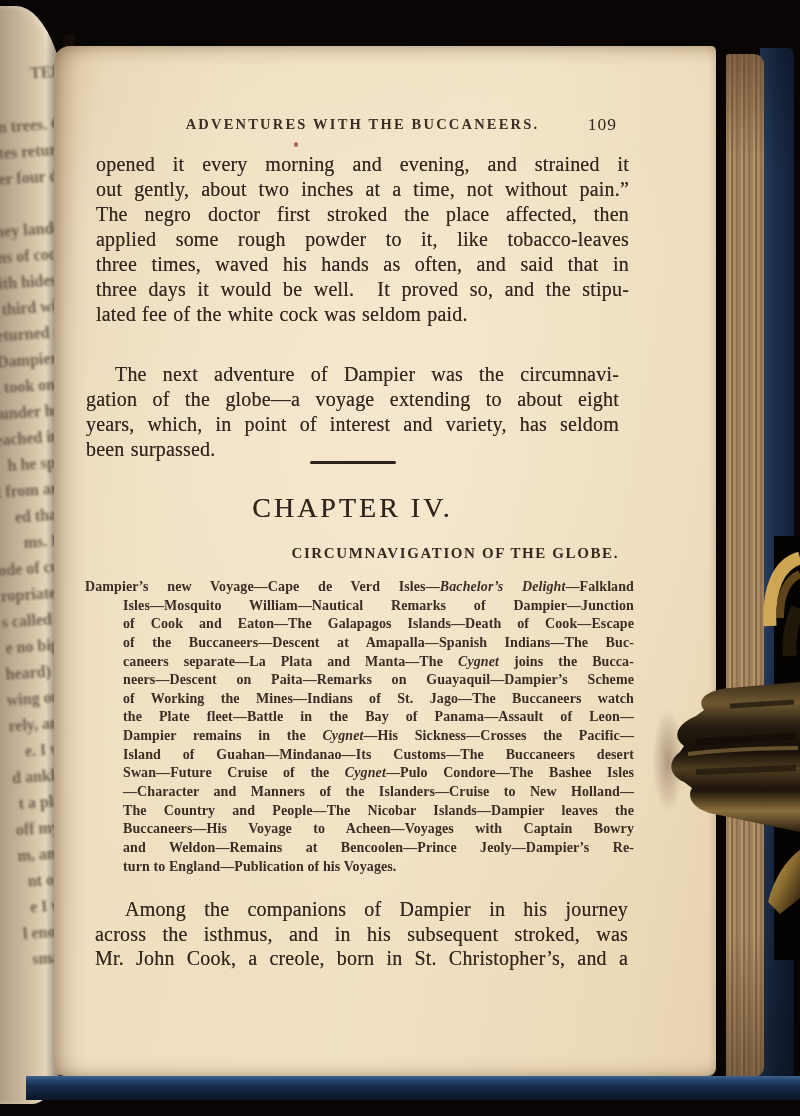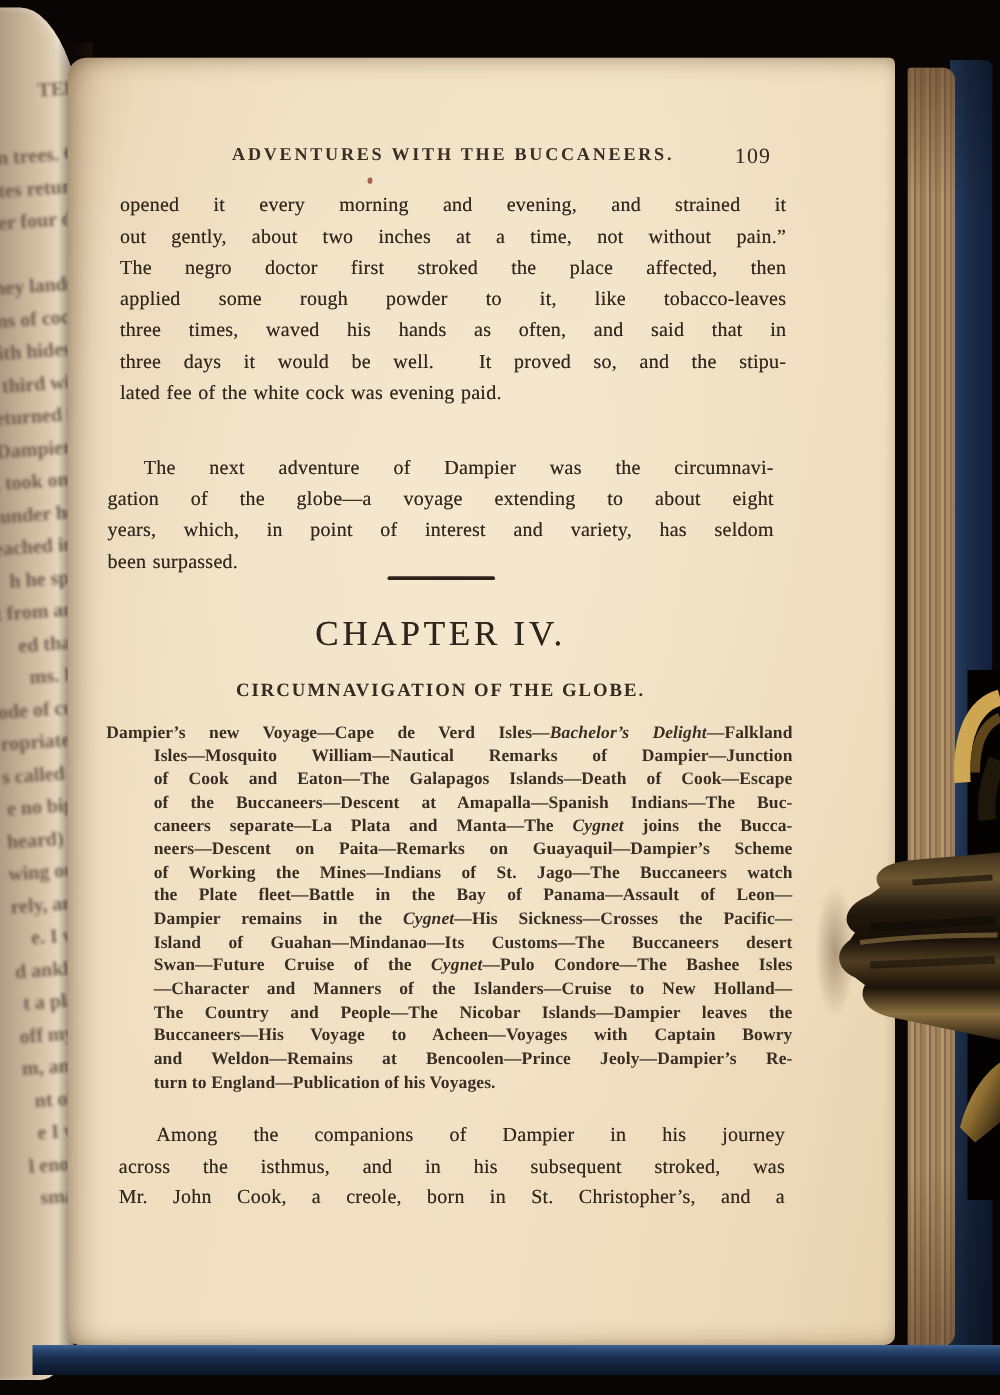--- a/index.html
+++ b/index.html
@@ -35,35 +35,35 @@
     box-shadow:inset 16px 0 26px -12px rgba(80,52,24,.5),
       inset 0 12px 20px -14px rgba(100,68,34,.45),
       inset -4px 0 10px -6px rgba(110,80,45,.3),
       inset 0 -10px 18px -12px rgba(100,70,35,.35);}
 
   .running-head{position:absolute;top:70px;left:42px;width:533px;height:22px;}
   .rh-title{text-align:center;font-weight:bold;font-size:14.5px;letter-spacing:2.2px;color:#3a2d24;}
   .rh-num{position:absolute;right:12px;top:-2px;font-size:17.5px;letter-spacing:1px;color:#33261d;}
 
   .para{position:absolute;width:533px;}
-  .bline{font-size:16px;height:25px;line-height:25px;letter-spacing:.2px;word-spacing:1px;
+  .bline{font-size:20px;height:25px;line-height:25px;letter-spacing:.2px;word-spacing:1px;
     text-align:justify;text-align-last:justify;text-shadow:0 0 .4px rgba(51,38,29,.65);}
   .p1{top:106px;left:42px;}
   .p2{top:316px;left:32px;}
   .p3{top:851px;left:41px;}
   .p3 .bline{height:24.5px;line-height:24.5px;}
   .p1 .bline:last-child,.p2 .bline:last-child{text-align-last:left;}
   .p2 .bline:first-child{text-indent:29px;}
   .p3 .bline:first-child{text-indent:30px;}
 
   .rule{position:absolute;top:415px;left:256px;width:86px;height:2.5px;background:#2c221a;border-radius:2px;}
 
   .chapter{position:absolute;top:446px;left:32px;width:533px;text-align:center;
     font-size:28px;letter-spacing:3px;color:#30251d;text-shadow:0 0 .4px rgba(48,37,29,.7);}
-  .subtitle{position:absolute;top:499px;left:32px;width:533px;text-align:center;
+  .subtitle{position:absolute;top:499px;left:32px;width:533px;text-align:right;
     font-size:15px;font-weight:bold;letter-spacing:1.6px;color:#36291f;}
 
   .summary{position:absolute;top:532px;left:31px;width:549px;}
   .sline{font-size:14px;font-weight:bold;height:18.65px;line-height:18.65px;letter-spacing:.1px;
     text-align:justify;text-align-last:justify;color:#3a2d23;}
   .sline:not(:first-child){padding-left:38px;}
   .sline:last-child{text-align-last:left;}
 
   .speck{position:absolute;left:240px;top:96px;width:4px;height:5px;background:#8d3a2e;border-radius:50%;opacity:.75;}
 
@@ -142,21 +142,21 @@
 
     <div class="speck"></div>
 
     <div class="para p1">
         <div class="bline">opened it every morning and evening, and strained it</div>
         <div class="bline">out gently, about two inches at a time, not without pain.”</div>
         <div class="bline">The negro doctor first stroked the place affected, then</div>
         <div class="bline">applied some rough powder to it, like tobacco-leaves</div>
         <div class="bline">three times, waved his hands as often, and said that in</div>
         <div class="bline">three days it would be well.&nbsp; It proved so, and the stipu-</div>
-        <div class="bline">lated fee of the white cock was evening paid.</div>
+        <div class="bline">lated fee of the white cock was seldom paid.</div>
       </div>
 
     <div class="para p2">
         <div class="bline">The next adventure of Dampier was the circumnavi-</div>
         <div class="bline">gation of the globe—a voyage extending to about eight</div>
         <div class="bline">years, which, in point of interest and variety, has seldom</div>
         <div class="bline">been surpassed.</div>
       </div>
 
     <div class="rule"></div>

